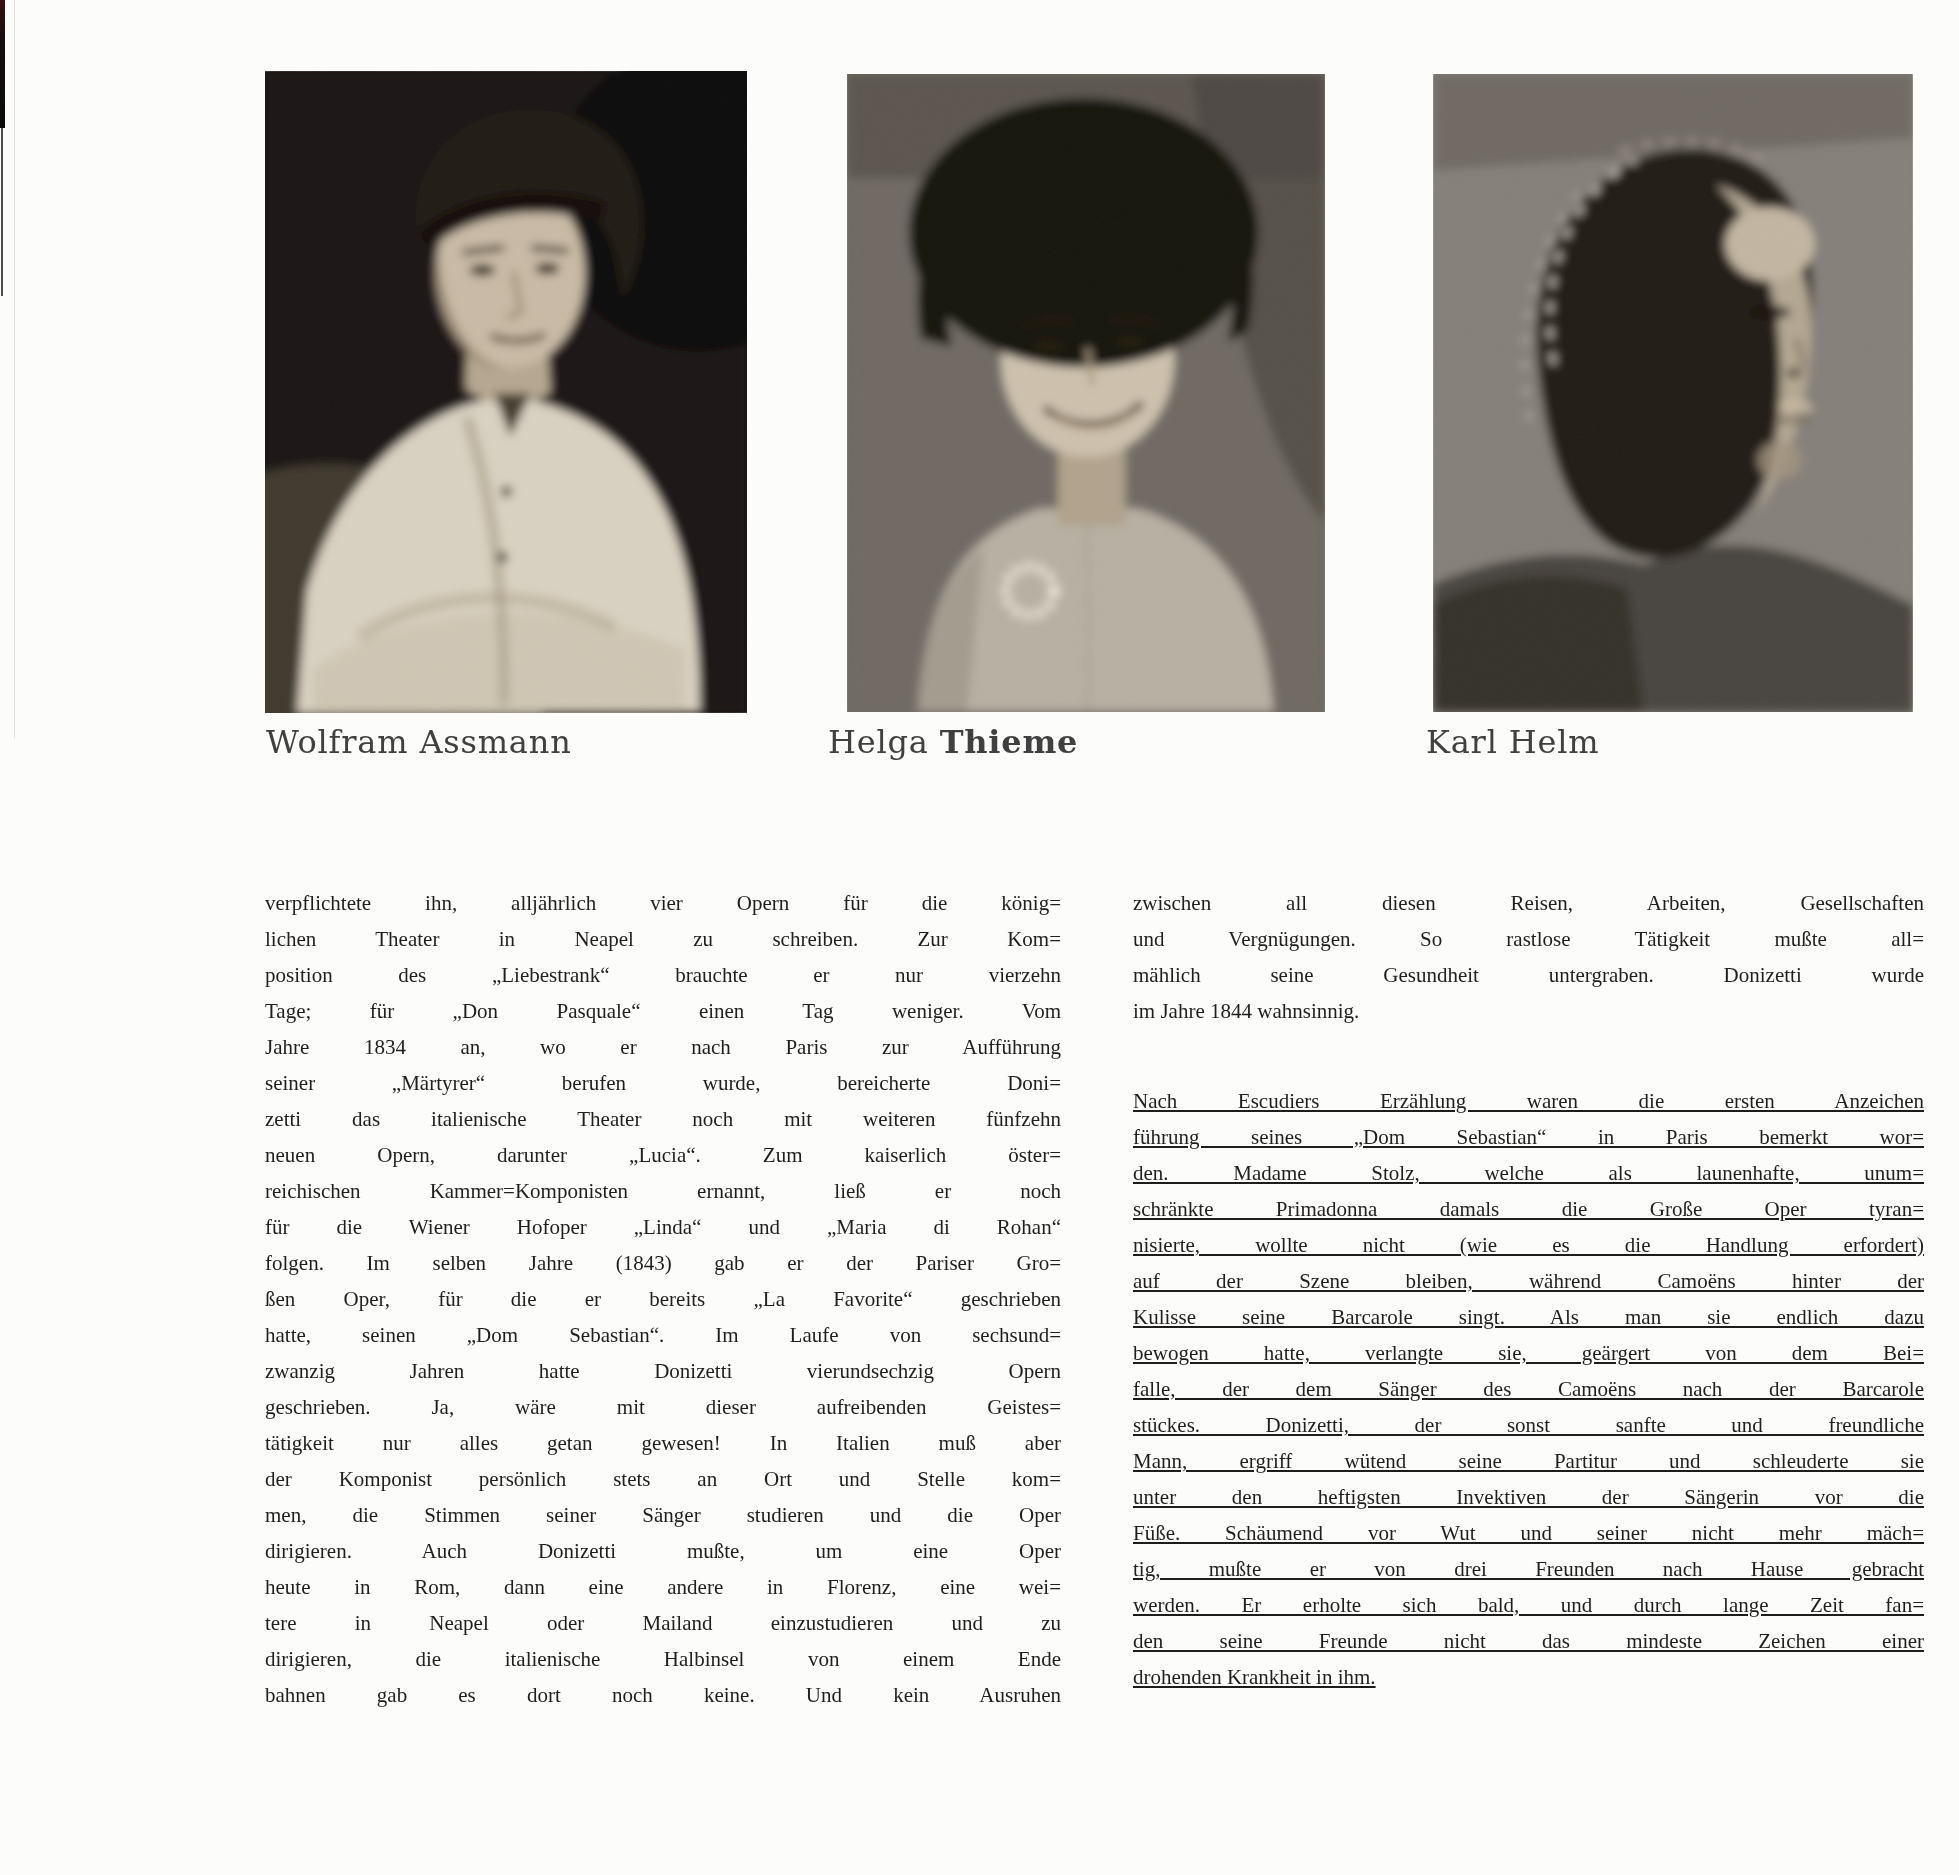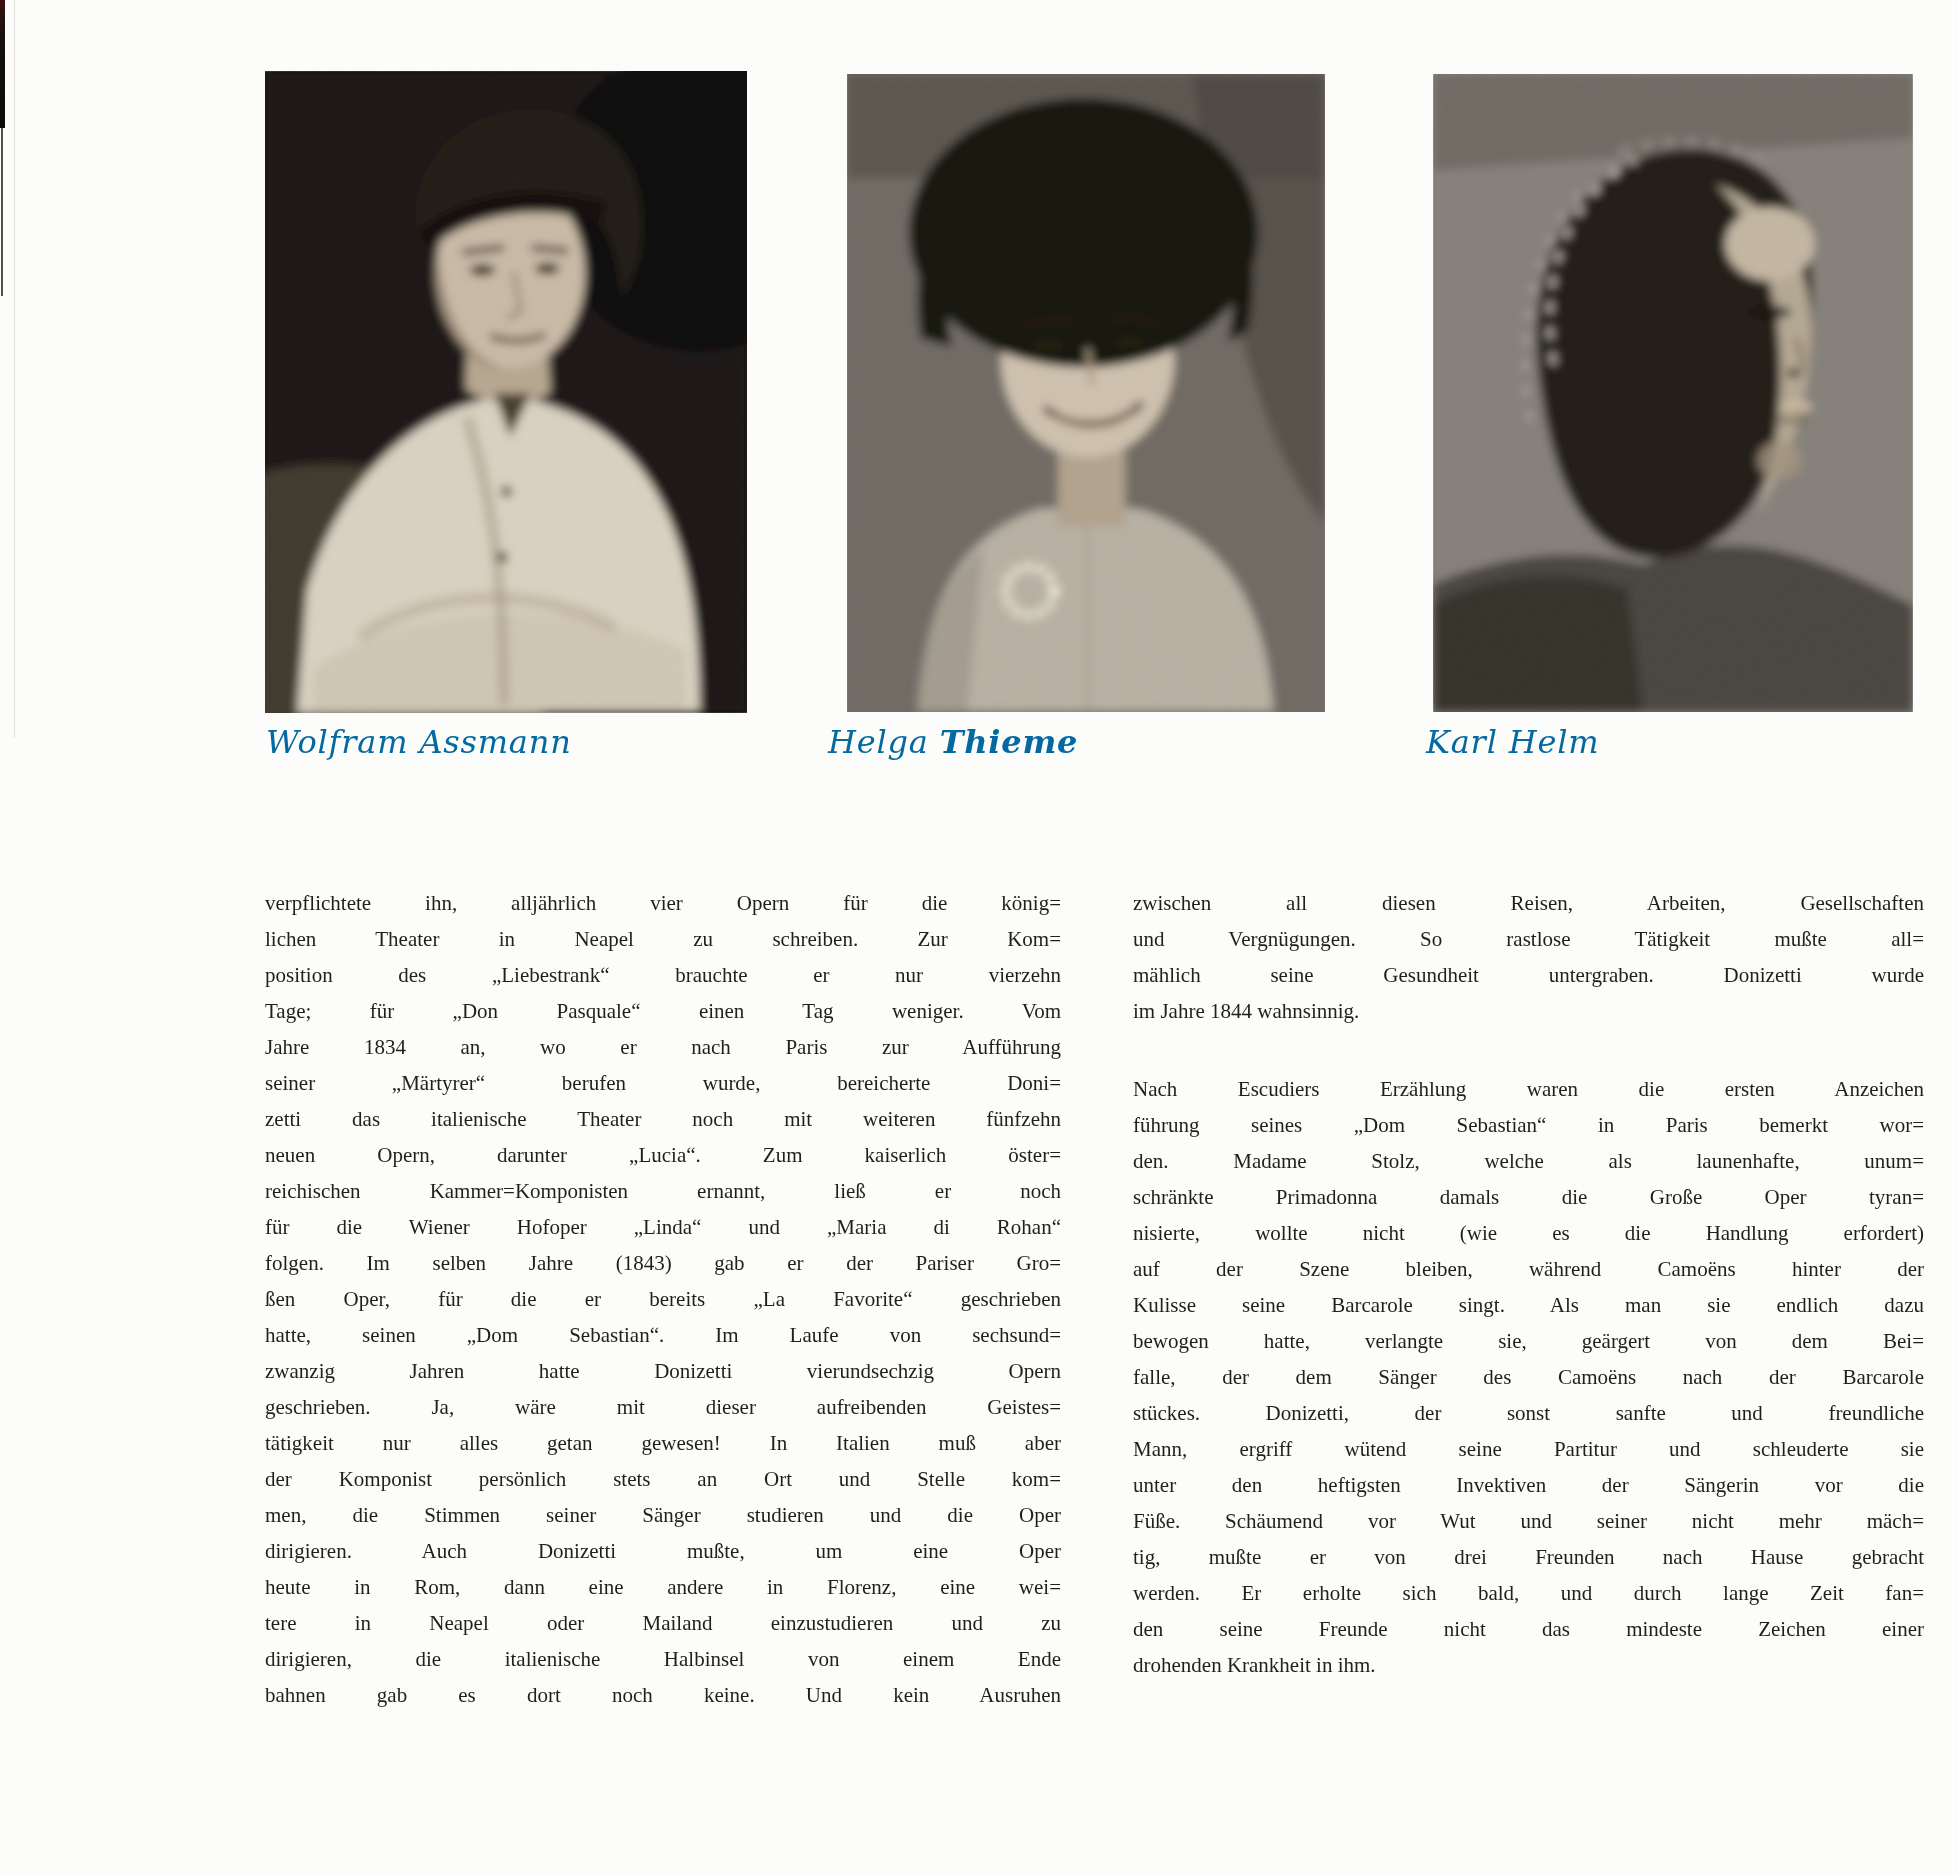--- a/index.html
+++ b/index.html
@@ -16,28 +16,28 @@
     background:linear-gradient(#3d0f0c 0%, #14100e 30%, #0d0b0a 100%);}
   .edge-dark-mid{position:absolute;left:0.8px;top:128px;width:2.4px;height:168px;background:#1a1716;opacity:.75;}
   .edge-faint-line{position:absolute;left:13.6px;top:0;width:1.6px;height:738px;background:#cac7c2;opacity:.55;}
 
   .portrait{position:absolute;margin:0;padding:0;}
   .portrait svg{display:block;width:100%;height:100%;}
 
   .caption{
     position:absolute;top:723px;height:47px;
     font-family:"DejaVu Serif", serif;
-    font-style:italic;font-size:32px;letter-spacing:0.8px;color:#0369a1;
+    font-size:32px;letter-spacing:0.8px;color:#404040;
     white-space:nowrap;
   }
   .caption .surname.heavy{font-weight:700;text-align:right;}
 
   .column{position:absolute;top:885px;}
   .para{margin:0;}
-  .para + .para{margin-top:42px;}
+  .para + .para{margin-top:54px;text-decoration:underline;}
   .line{
     font-size:21px;line-height:36px;
     text-align:justify;text-align-last:justify;
     white-space:normal;color:#201f1d;
   }
   .line.last{text-align:right;text-align-last:left;}
 </style>
 </head>
 <body>
 

